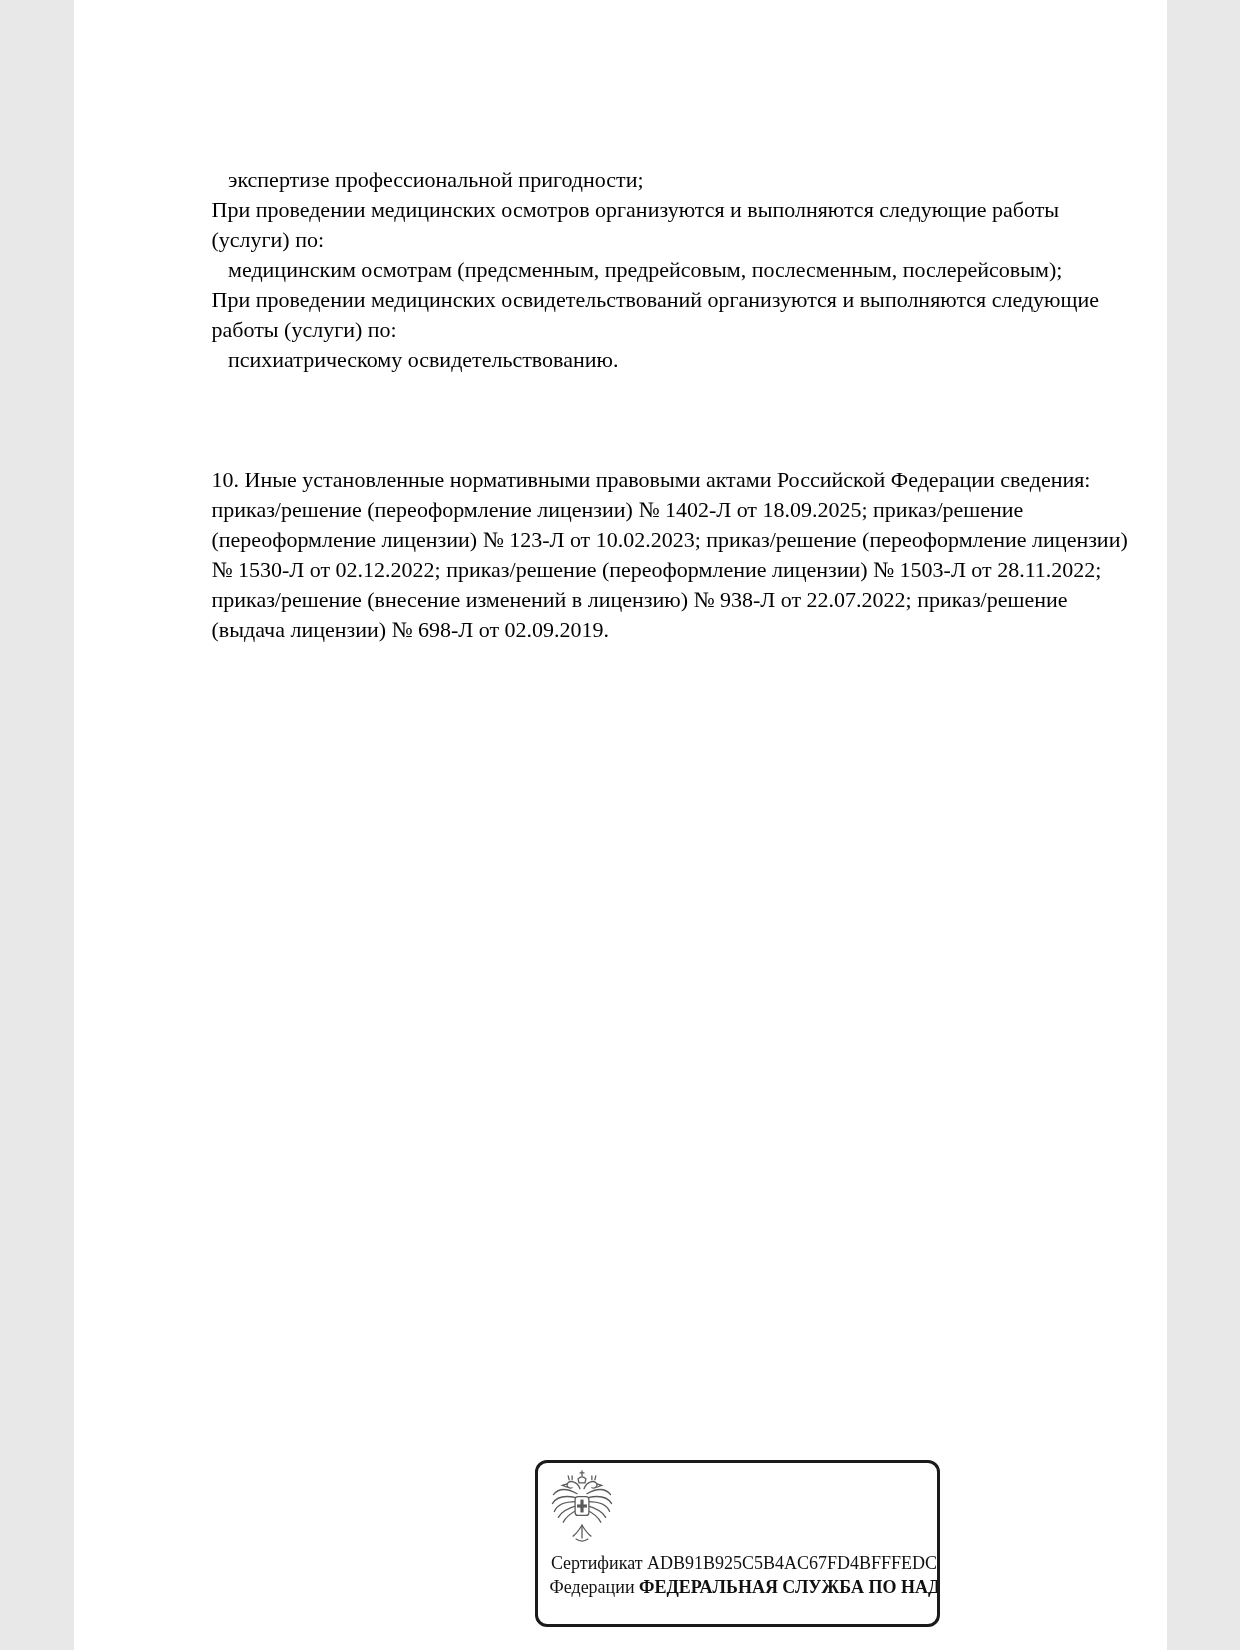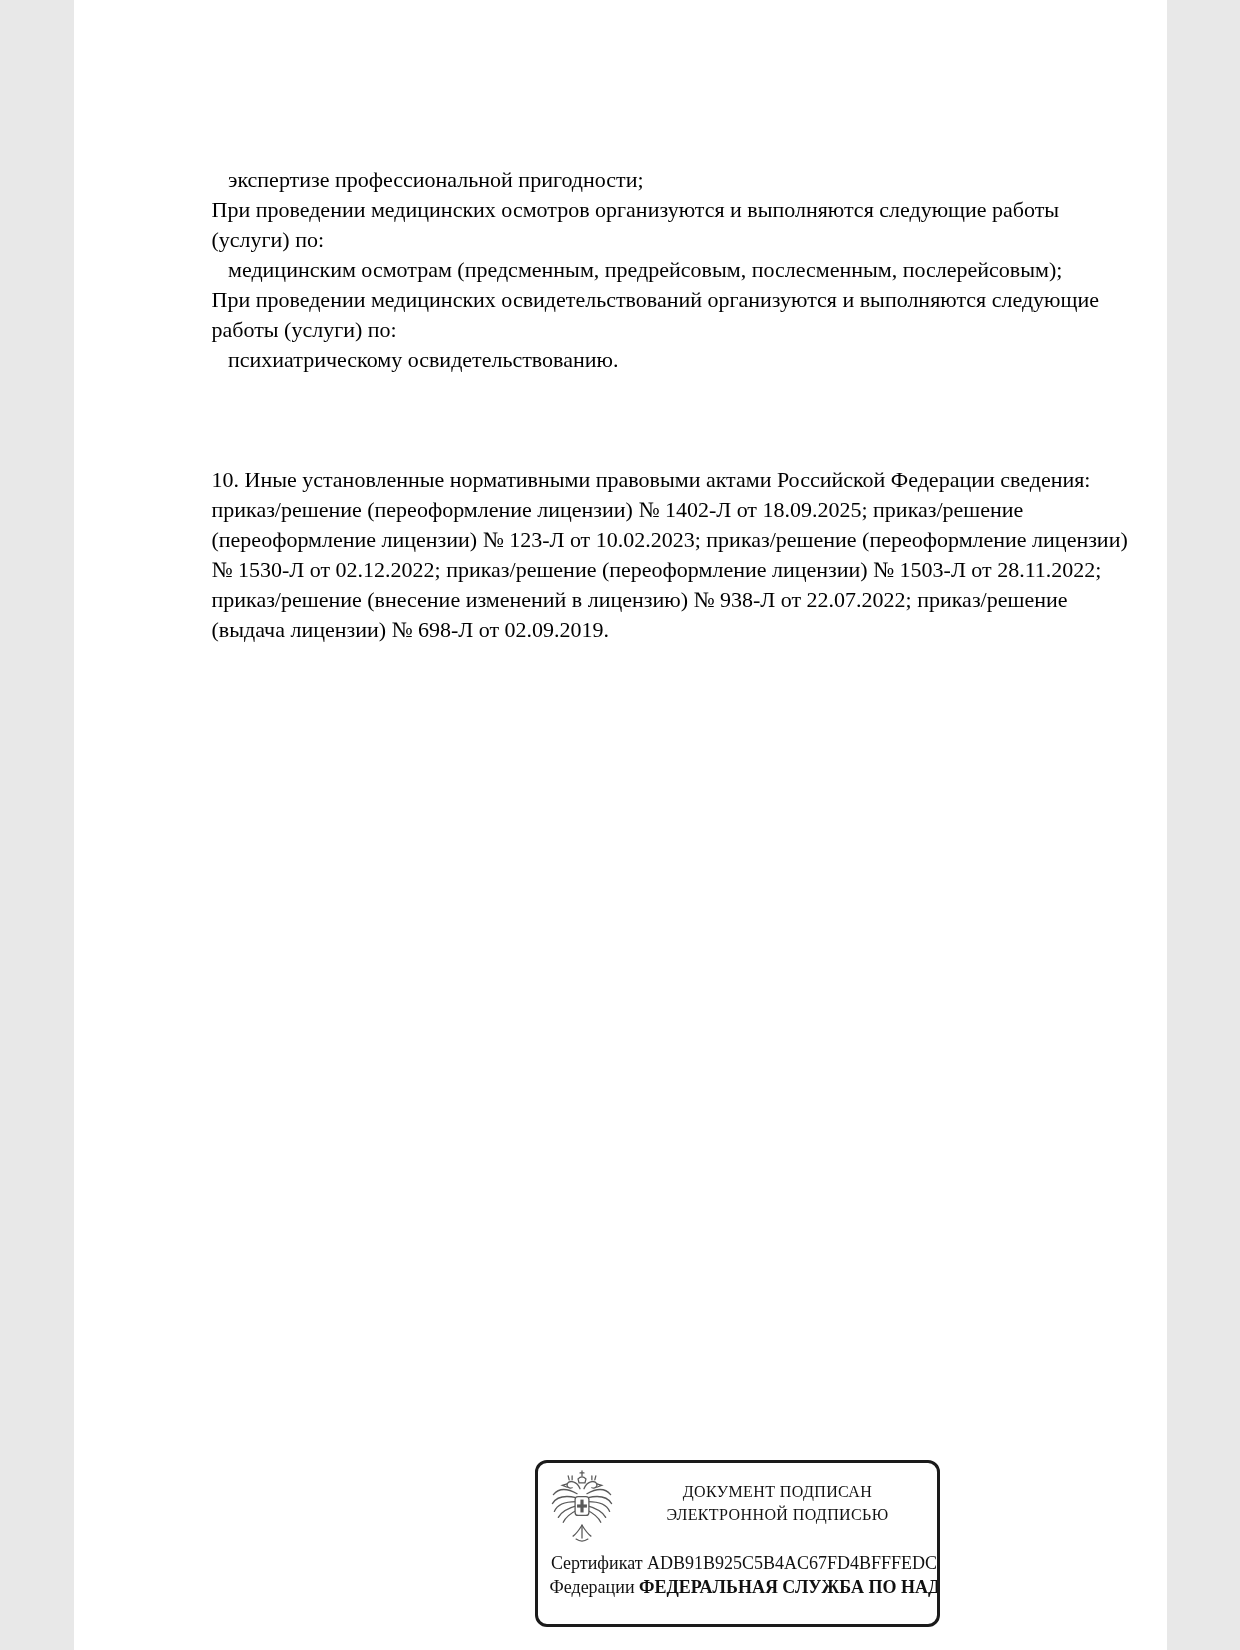--- a/index.html
+++ b/index.html
@@ -115,24 +115,20 @@
         </g>
 
         <g>
           <rect x="25" y="27" width="14" height="19" rx="3" fill="#ffffff" stroke="#5a5a5a" stroke-width="1.3"></rect>
           <rect x="30.4" y="30" width="3.2" height="13" fill="#5a5a5a"></rect>
           <rect x="27" y="34.9" width="10" height="3.2" fill="#5a5a5a"></rect>
         </g>
       </svg>
     </span>
 
-    <div class="stamp-title">
-      <div>ДОКУМЕНТ ПОДПИСАН</div>
-      <div>ЭЛЕКТРОННОЙ ПОДПИСЬЮ</div>
-    </div>
 
     <div class="stamp-details">
       <div><span>Сертификат</span>&nbsp;<span>ADB91B925C5B4AC67FD4BFFFEDC463AE</span></div>
       <div><span>Федерации</span>&nbsp;<span class="owner-name">ФЕДЕРАЛЬНАЯ СЛУЖБА ПО НАДЗОРУ В СФ</span></div>
     </div>
 
   </div>
 
 </div>
 

